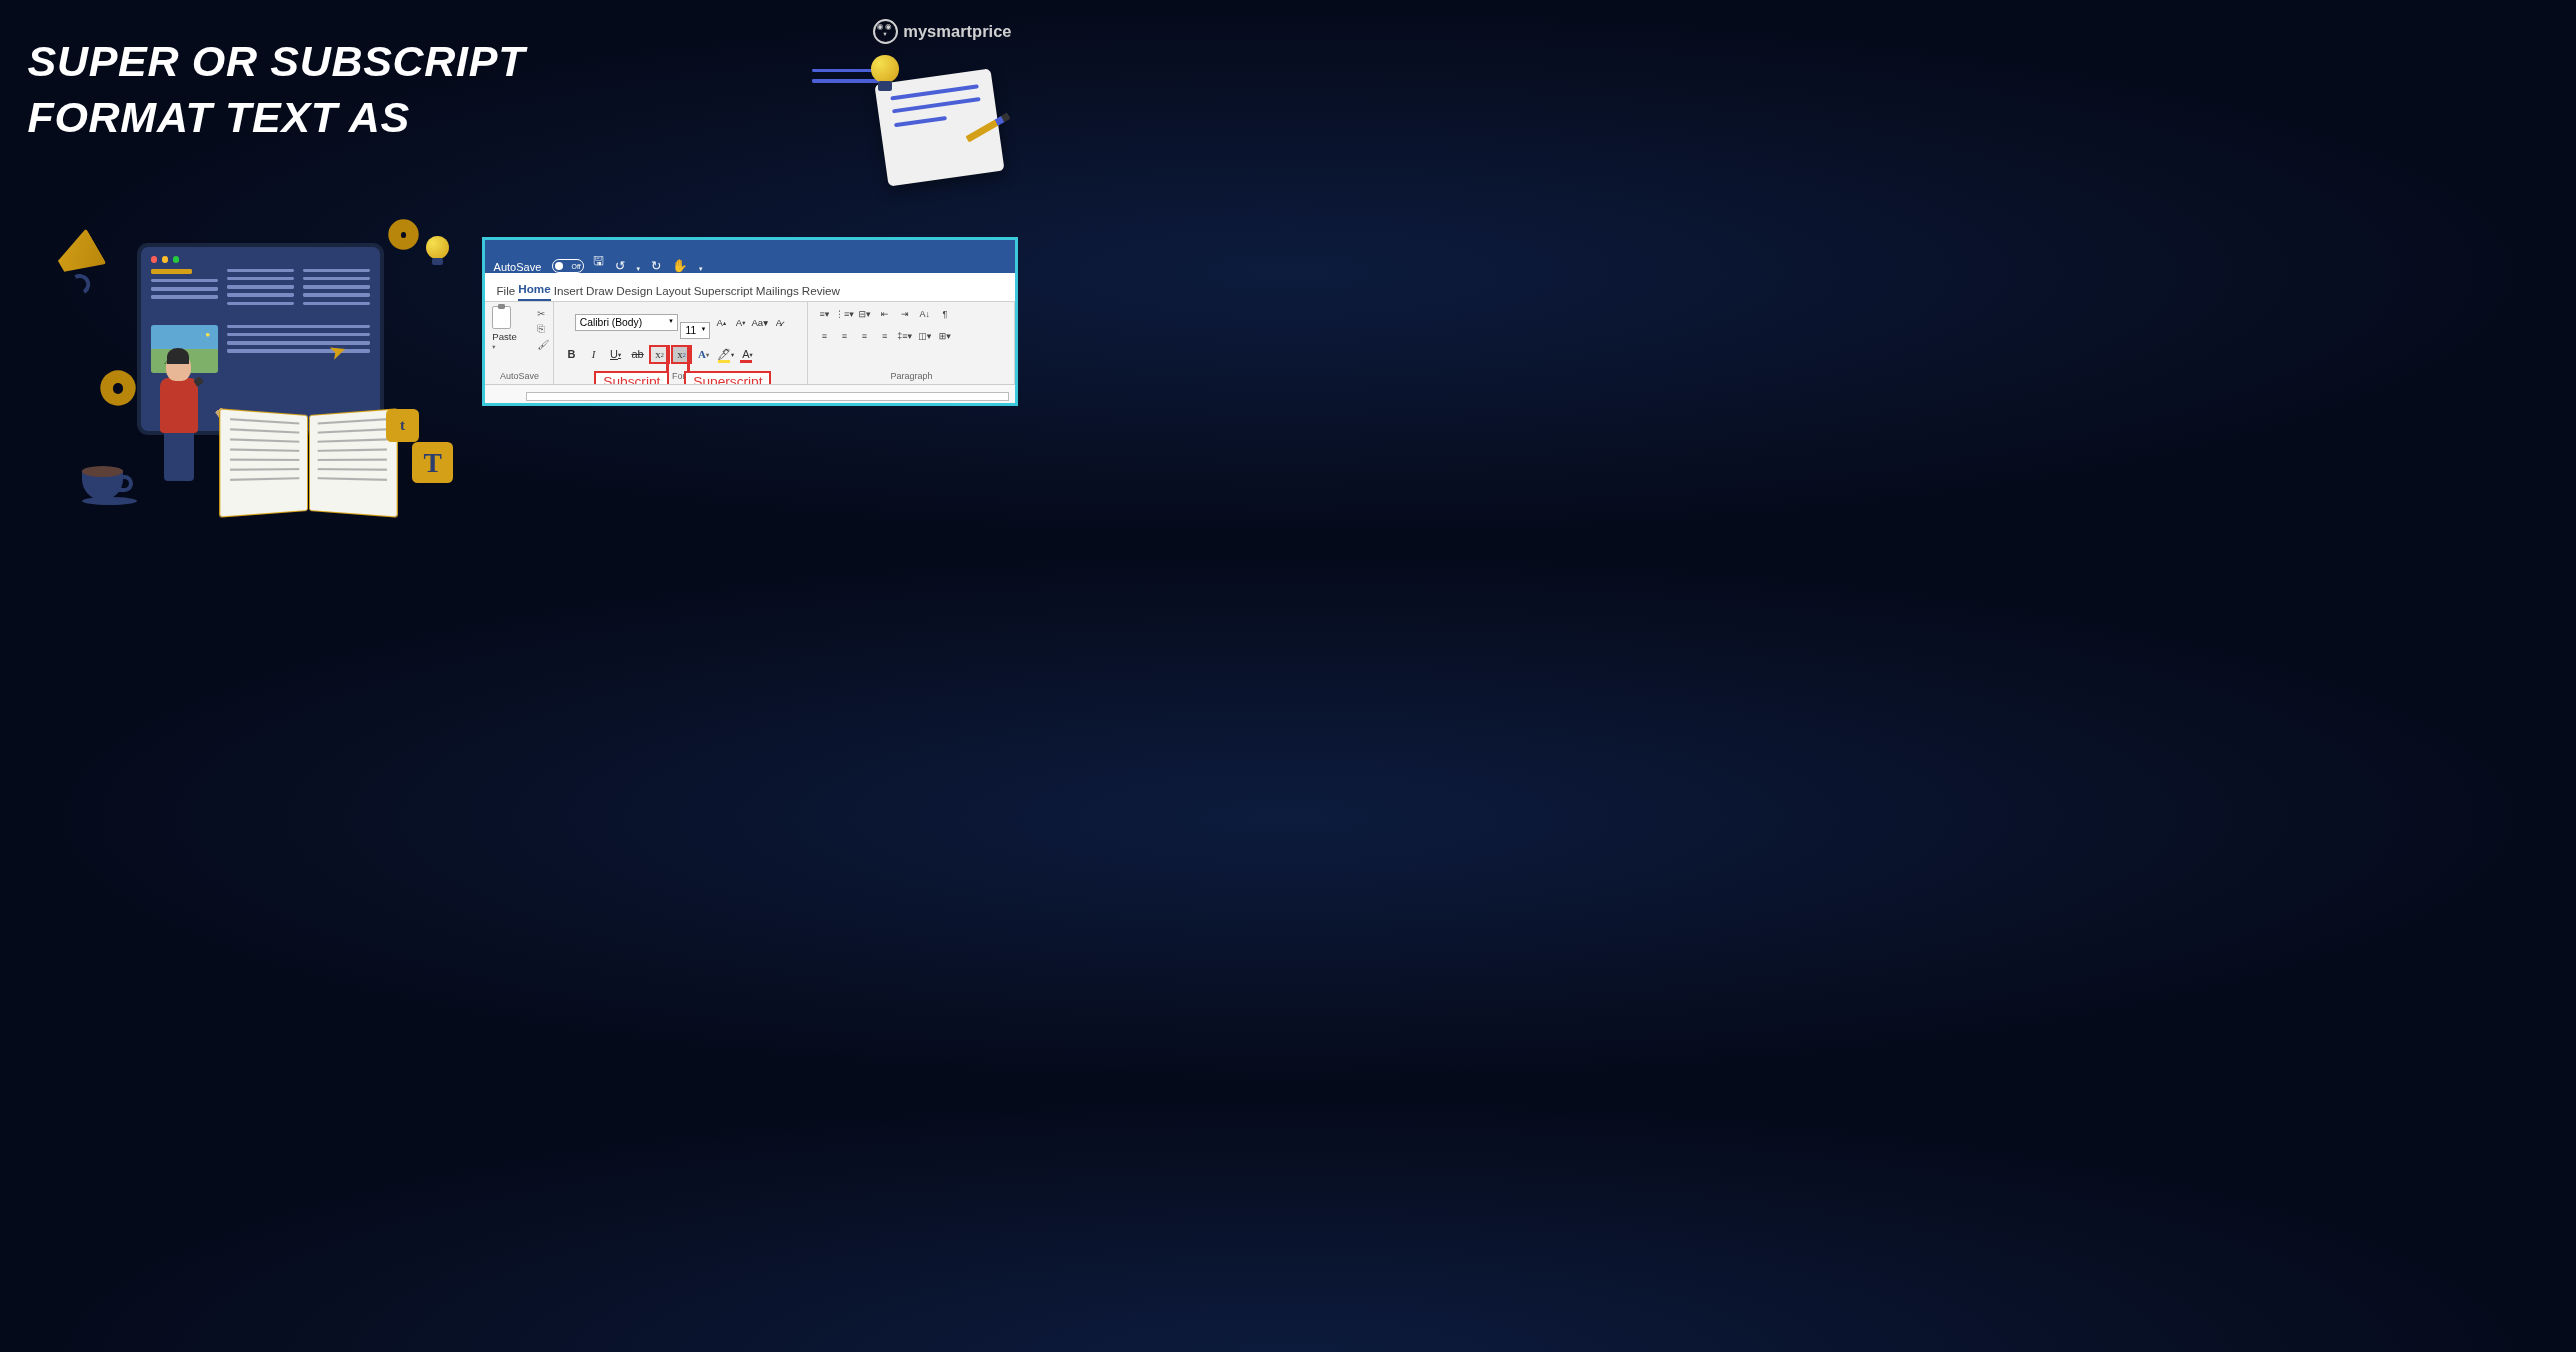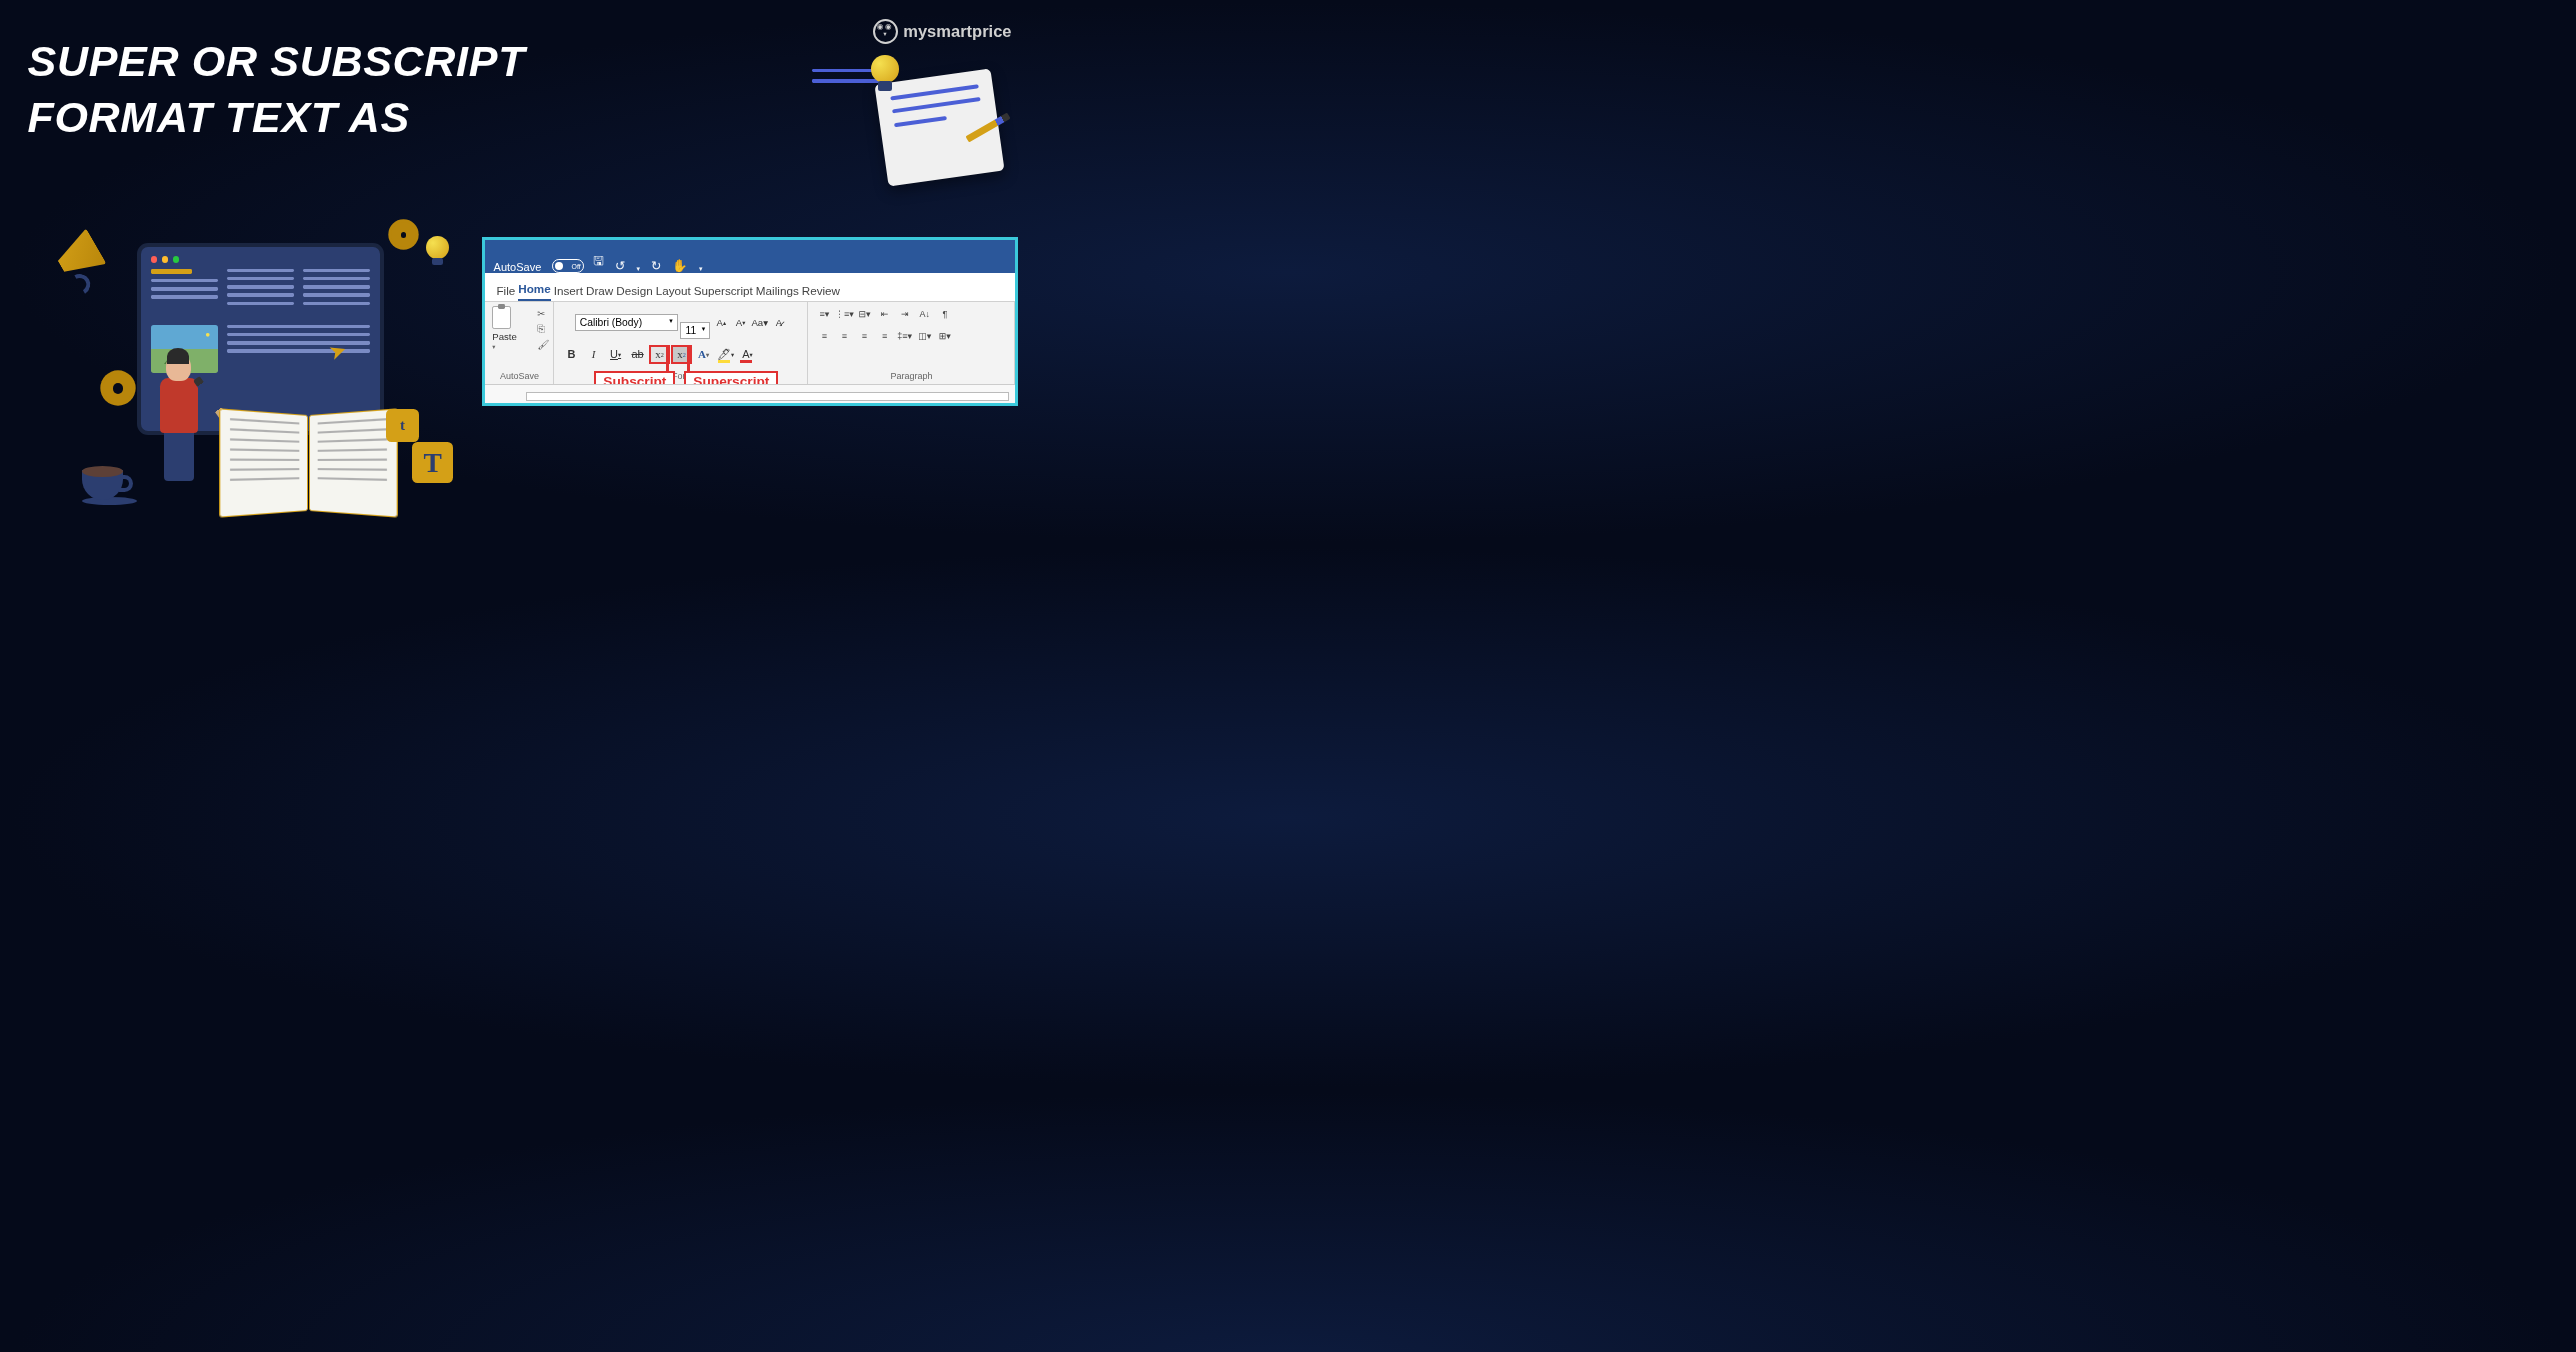--- a/index.html
+++ b/index.html
@@ -254,21 +254,21 @@
       position: absolute;
       background: #e03131;
     }
     .annotation-box {
       position: absolute;
       border: 2.1px solid #e03131;
       background: #fff;
       padding: 1.4px 6.9px;
       font-size: 13.7px;
       color: #e03131;
-      font-weight: 700;
+      font-weight: 400;
     }
     .word-ruler {
       height: 19px;
       background: #f8f8f8;
       border-top: 0.7px solid #ccc;
       position: relative;
     }
     .ruler-strip {
       position: absolute;
       top: 6.9px;

